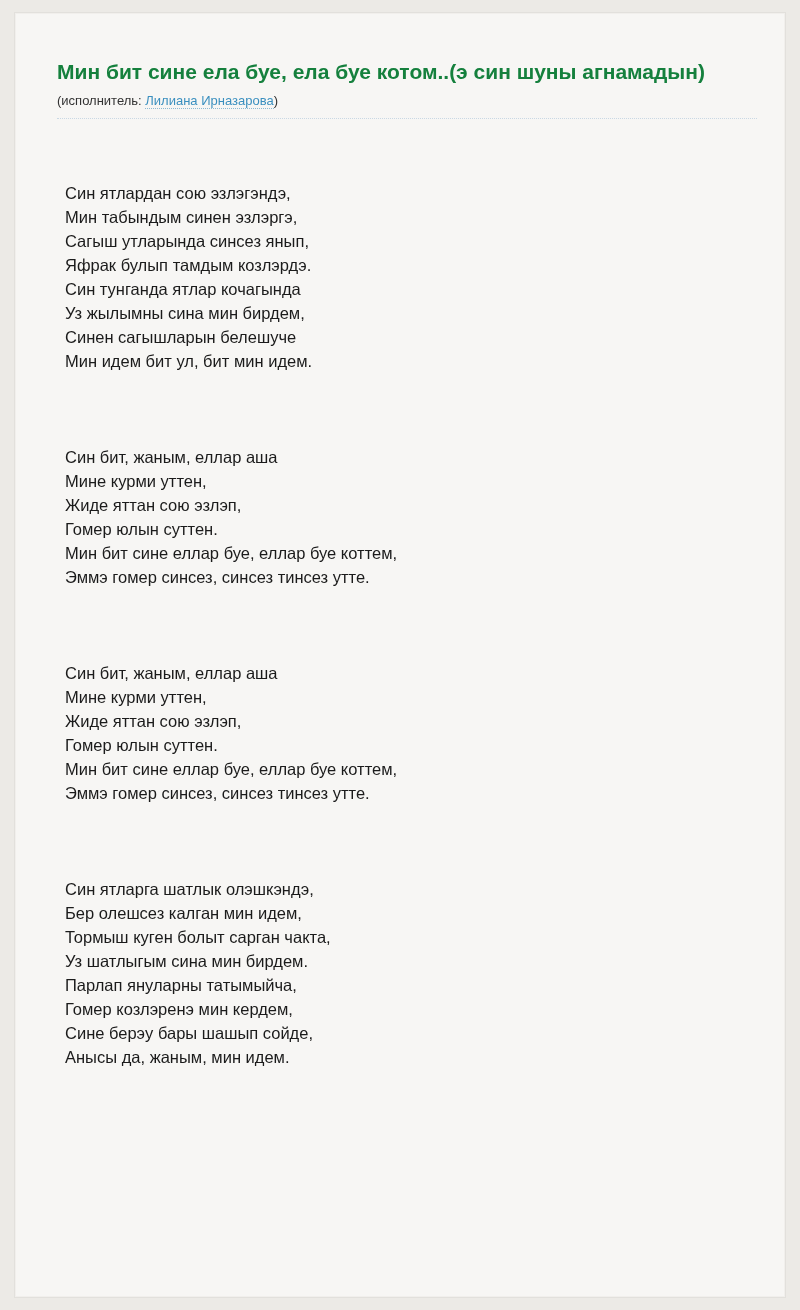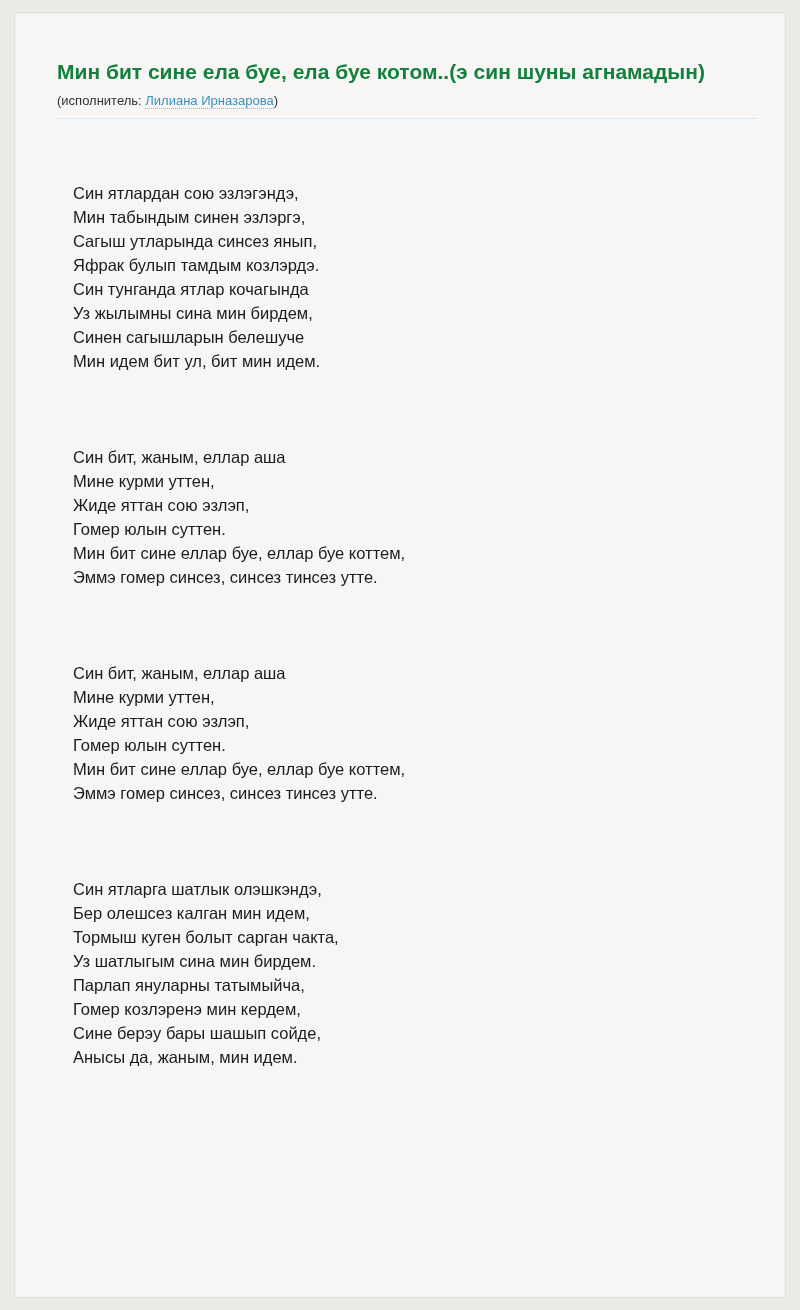--- a/index.html
+++ b/index.html
@@ -54,21 +54,21 @@
     cursor: pointer;
   }
   .lyrics {
     margin: 14px 0 0 14px;
     font-size: 16.5px;
     line-height: 24px;
     color: #1b1b1b;
     white-space: pre-wrap;
   }
   .verse {
-    margin: 0 0 24px 16px;
+    margin: 0 0 24px 8px;
   }
   .verse:last-child {
     margin-bottom: 0;
   }
 </style>
 </head>
 <body>
 
 <div class="page">
   <div class="sheet">

